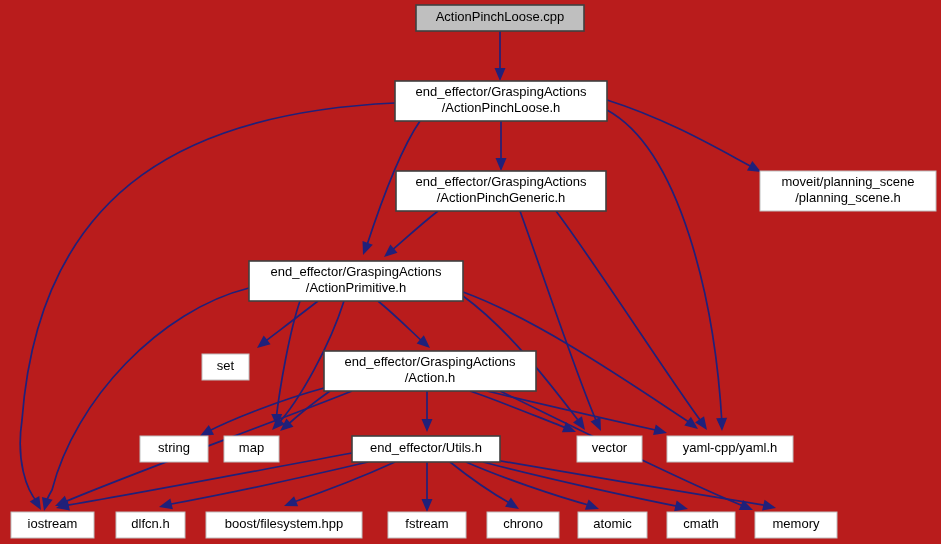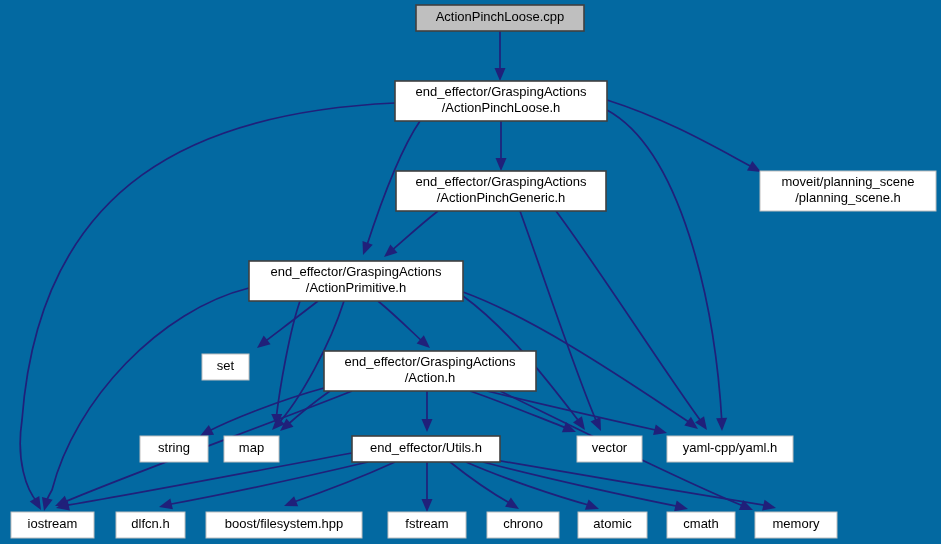--- a/index.html
+++ b/index.html
@@ -4,21 +4,21 @@
 <style>
   html, body {
     margin: 0;
     padding: 0;
     background: #ffffff;
   }
   #graph-root {
     position: relative;
     width: 941px;
     height: 544px;
-    background: #0369a1;
+    background: #b91c1c;
     font-family: "Liberation Sans", sans-serif;
     overflow: hidden;
   }
   svg#graph-svg {
     position: absolute;
     left: 0;
     top: 0;
     width: 941px;
     height: 544px;
   }

